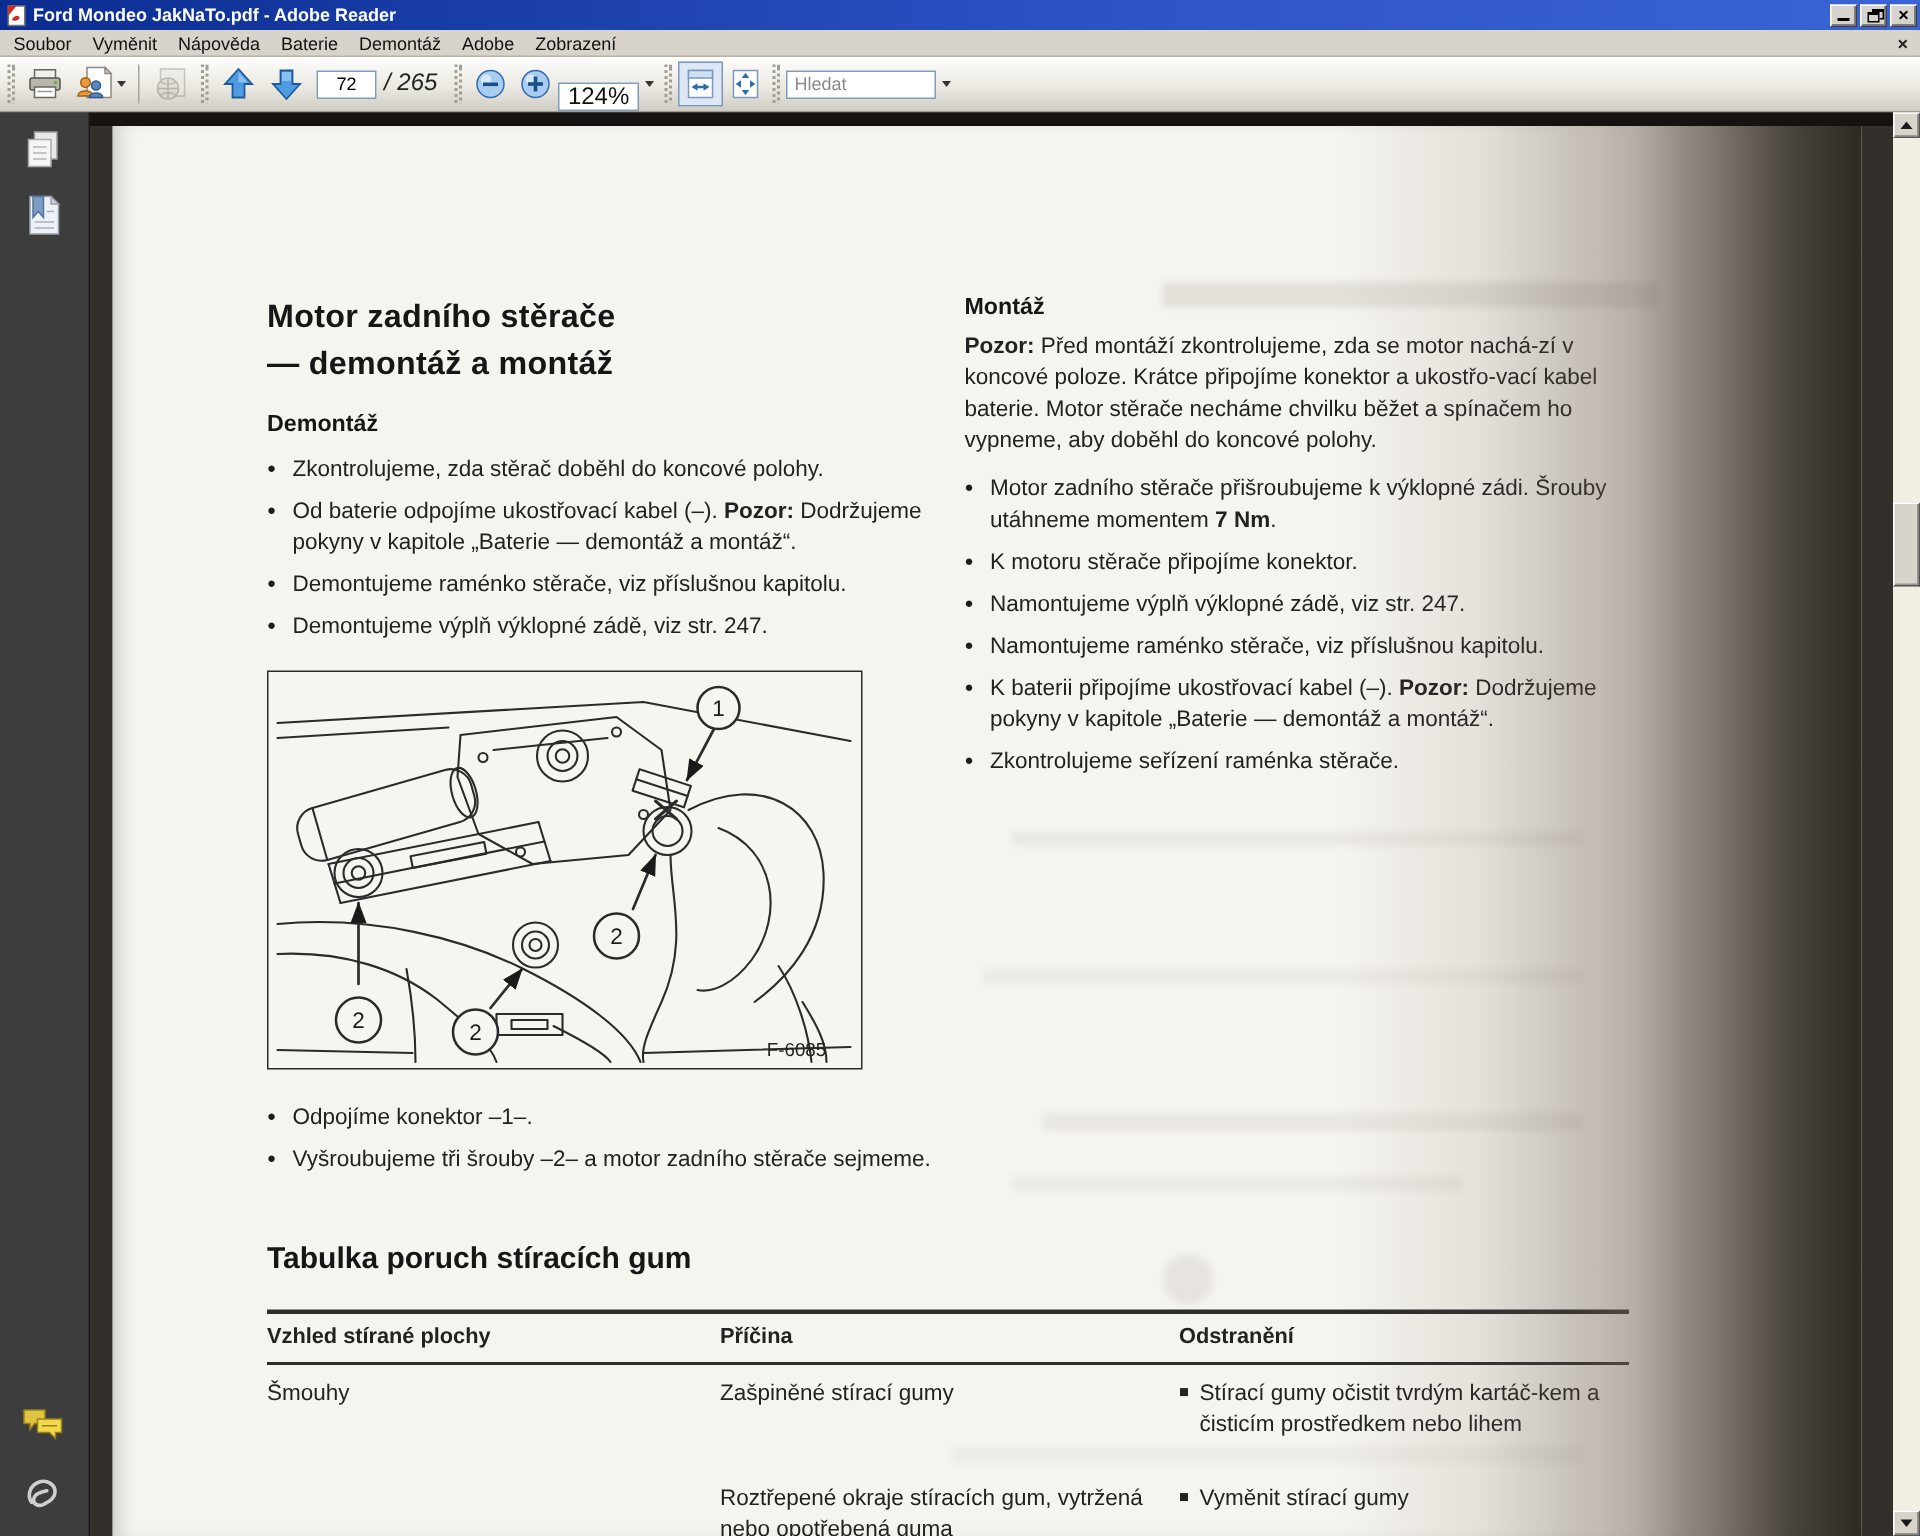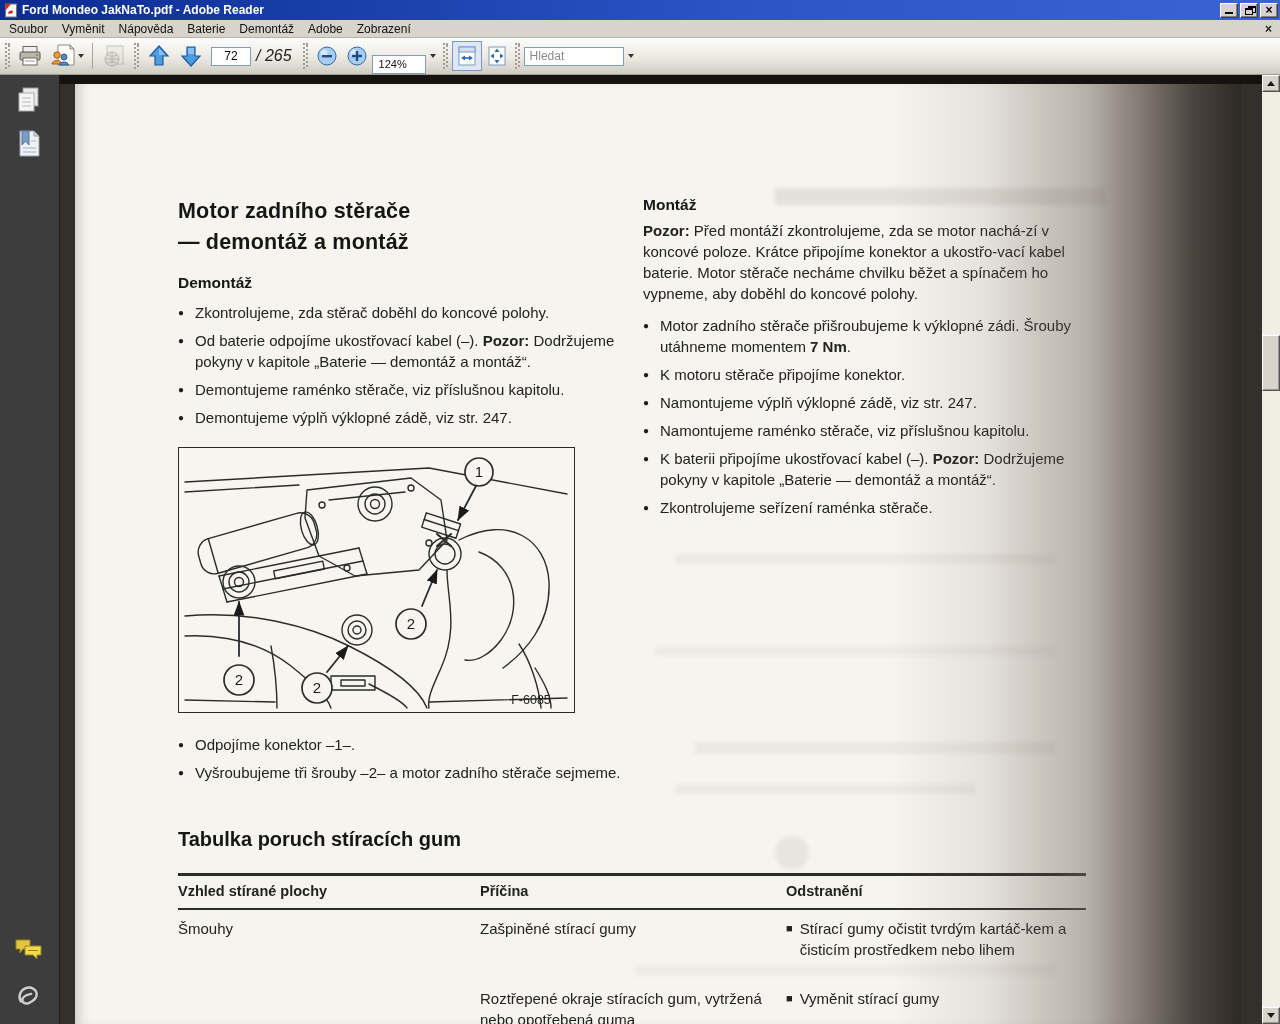--- a/index.html
+++ b/index.html
@@ -42,22 +42,22 @@
           background-size:2px 100%,2px 100%; background-repeat:repeat-y,repeat-y;
           background-position:0 0,3px 2px; }
   .tb-btn { height:30px; min-width:30px; display:flex; align-items:center; justify-content:center;
             background:transparent; border:1px solid transparent; gap:2px; padding:0 3px; }
   .tb-btn.pressed { background:#dde7f5; border:1px solid #7a96c2; }
   .tb-btn.disabled { opacity:.45; }
   .tb-sep { width:1px; height:26px; background:#a8a49b; margin:0 4px; flex:none; }
   .page-input { width:40px; height:19px; border:1px solid #7f9db9; font-size:12px; text-align:center;
                 background:#fff; font-family:"Liberation Sans",sans-serif; margin-left:4px; }
   .page-total { font-size:16px; color:#222; margin:0 8px 0 5px; white-space:nowrap;font-style:italic; }
-  .zoom-box { width:54px; height:19px; border:1px solid #7f9db9; background:#fff; font-size:11px;
-              display:flex; align-items:center; padding-left:6px; color:#111;margin-top:16px; }
+  .zoom-box { width:54px; height:19px; border:1px solid #7f9db9; background:#fff; font-size:16px;
+              display:flex; align-items:flex-start; padding-left:6px; color:#111;margin-top:16px; }
   .dd { width:0; height:0; border-left:3.5px solid transparent; border-right:3.5px solid transparent;
         border-top:4px solid #333; }
   .dd-btn { background:transparent; border:none; padding:2px 4px; display:flex; align-items:center; }
   .search-input { width:100px; height:19px; border:1px solid #7f9db9; font-size:12px; padding-left:5px;
                   color:#222; font-family:"Liberation Sans",sans-serif; }
   .search-input::placeholder { color:#8a8a8a; }
 
   
   .workspace { position:absolute; top:75px; left:0; right:0; bottom:0; display:flex; }
   .nav-panel { width:60px; background:#3d3d3d; border-right:1px solid #1c1c1c; position:relative; flex:none; }

